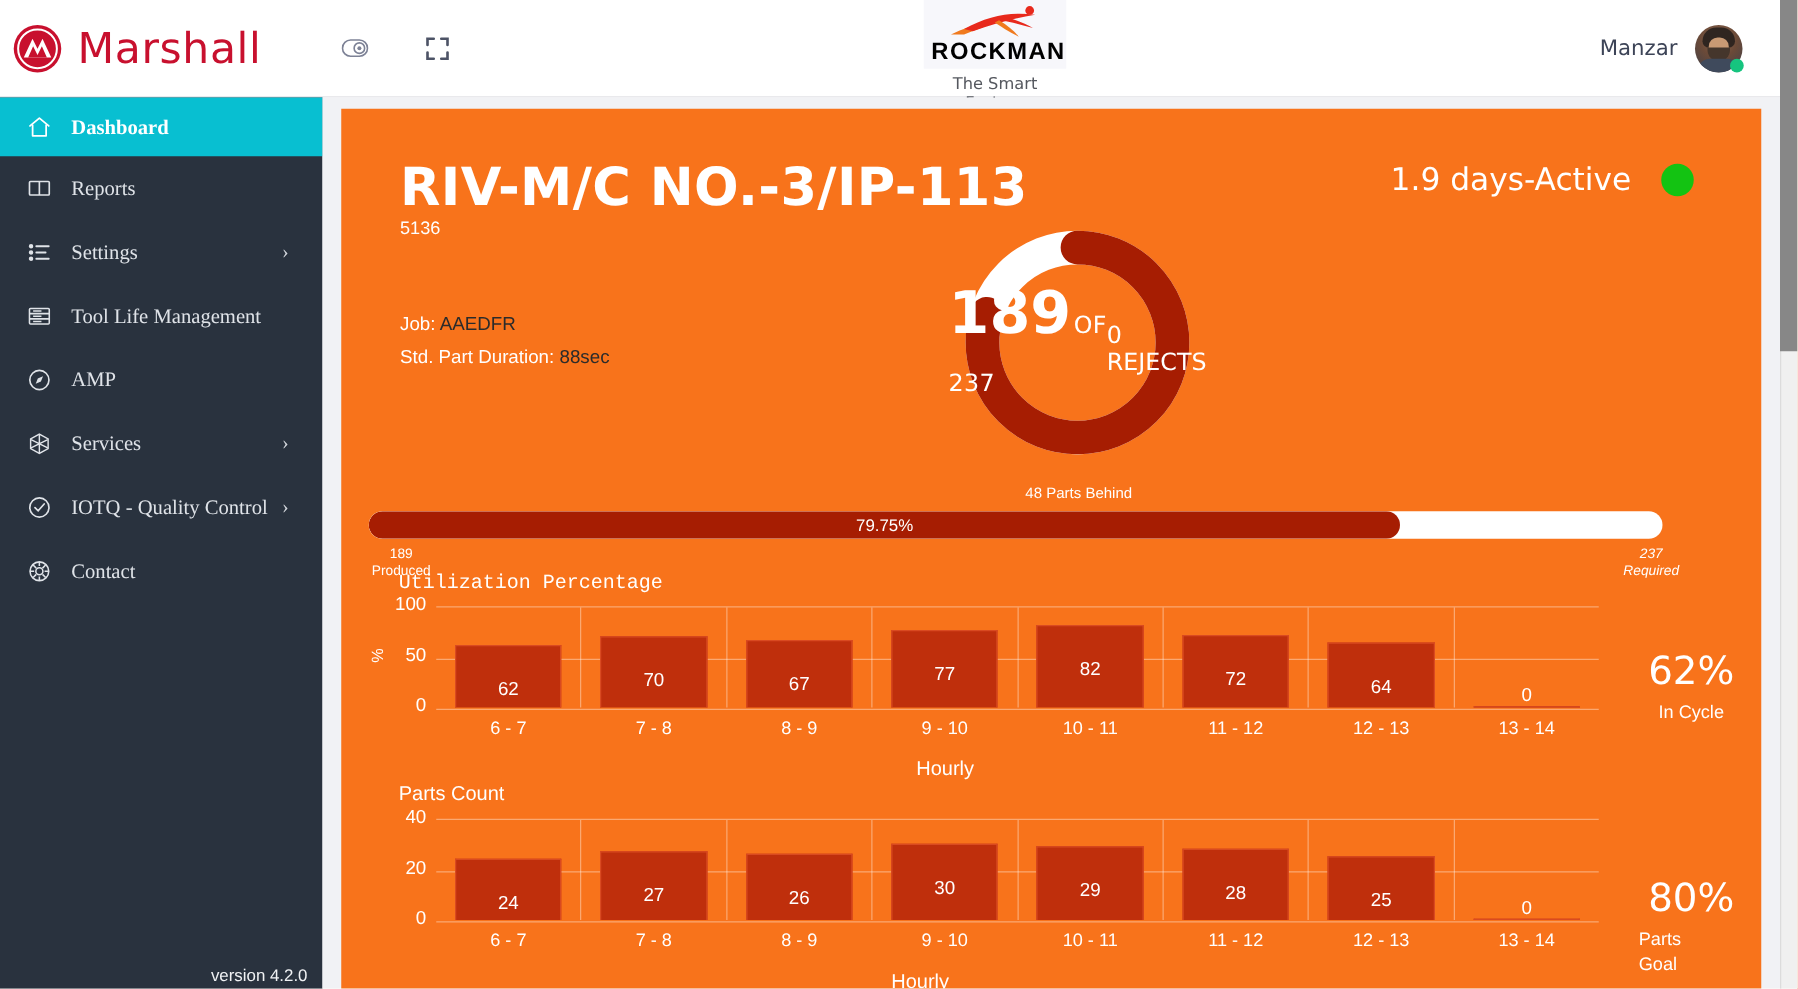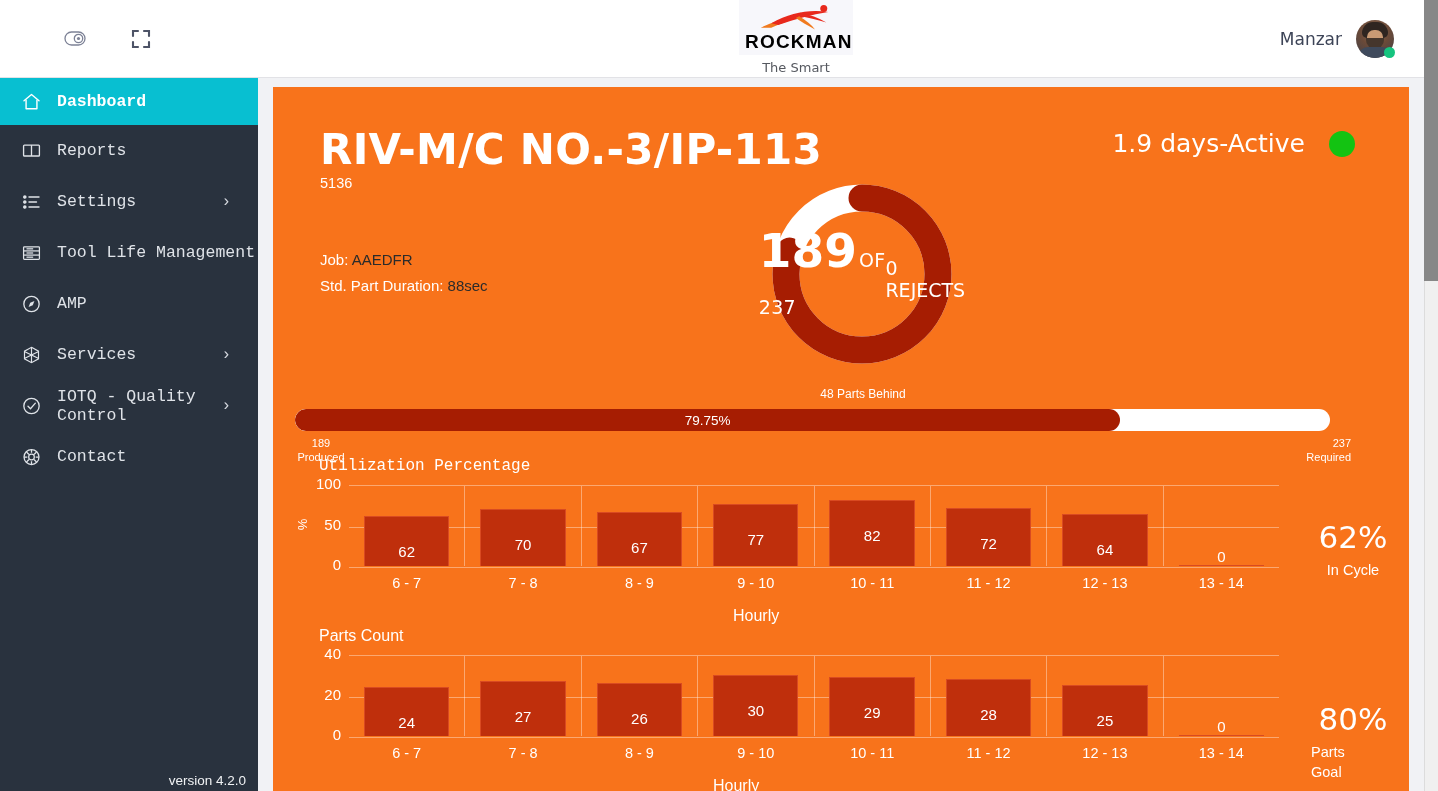--- a/index.html
+++ b/index.html
@@ -79,21 +79,21 @@
   }
 
   
   .sidebar {
     position:absolute; left:0; top:78px; width:258px; height:713px;
     background:#29323e;
   }
   .nav-item {
     display:flex; align-items:center; height:51px; padding-left:21px;
     color:#dfe3e8; font-size:16.5px; cursor:pointer; position:relative;
-    font-family:Liberation Mono, monospace;
+    font-family:Liberation Serif, serif;
   }
   .nav-item.active { background:#08bfd1; color:#ffffff; font-weight:bold; height:47px; }
   .nav-ico { width:26px; height:24px; flex:0 0 26px; display:flex; align-items:center; }
   .nav-label { margin-left:10px; }
   .nav-caret { position:absolute; right:27px; font-size:16px; color:#d4d8de; }
   .version {
     position:absolute; right:12px; bottom:3px; font-size:13.5px; color:#f0f2f4;
     font-family:"Liberation Sans", sans-serif;
   }
 
@@ -147,22 +147,22 @@
   
   .pbar {
     position:absolute; left:22px; top:322px; width:1035px; height:22px;
     background:#ffffff; border-radius:11px; overflow:hidden;
   }
   .pbar-fill { height:22px; background:#a61d02; border-radius:11px;
                display:flex; align-items:center; justify-content:center; }
   .pbar-pct { font-size:13.5px; color:#fff; font-family:"Liberation Sans", sans-serif; }
   .pb-left  { position:absolute; left:18px; top:349px; text-align:center; width:60px;
               font-size:11px; line-height:14px; font-family:"Liberation Sans", sans-serif; }
-  .pb-right { position:absolute; left:1018px; top:349px; text-align:right; width:60px;
-              font-size:11px; line-height:14px; font-family:"Liberation Sans", sans-serif; }
+  .pb-right { position:absolute; left:1018px; top:349px; text-align:center; width:60px;
+              font-size:11px; line-height:14px; font-family:"Liberation Sans", sans-serif;font-style:italic; }
 
   
   .chart-block { position:absolute; left:0; width:1136px; }
   .chart-title { position:absolute; font-size:16px; font-family:"Liberation Sans", sans-serif; }
   .chart-axis-y {
     position:absolute; font-size:13px; transform:rotate(-90deg);
     transform-origin:center; font-family:"Liberation Sans", sans-serif;
   }
   .plot { position:absolute; border-top:1px solid rgba(255,255,255,.38); }
   .ytick { position:absolute; right:0; font-size:15px; text-align:right; width:40px;
@@ -201,20 +201,29 @@
     position:absolute; right:0; top:0; width:14px; height:281px; background:#878787;
   }
 </style>
 </head>
 <body>
 
 <div id="app">
 
   <div class="topbar">
 
+    <div class="brand">
+      <svg class="brand-mark" viewBox="0 0 40 40">
+        <circle cx="20" cy="20" r="19" fill="#c8102e"></circle>
+        <circle cx="20" cy="20" r="15.5" fill="none" stroke="#ffffff" stroke-width="1.6"></circle>
+        <path d="M9 27 L16 12 L20 20 L24 12 L31 27 Z" fill="#ffffff"></path>
+        <path d="M12.5 27 L16.5 18 L20 25 L23.5 18 L27.5 27 Z" fill="#c8102e"></path>
+      </svg>
+      <span class="brand-text">Marshall</span>
+    </div>
 
     <div class="hdr-icon-btn icon-toggle">
       <svg width="22" height="15" viewBox="0 0 22 15">
         <rect x="1" y="1" width="20" height="13" rx="6.5" fill="none" stroke="#7d8296" stroke-width="1.3"></rect>
         <circle cx="14.5" cy="7.5" r="4.2" fill="none" stroke="#7d8296" stroke-width="1.3"></circle>
         <circle cx="14.5" cy="7.5" r="1.6" fill="#7d8296"></circle>
       </svg>
     </div>
 
     <div class="hdr-icon-btn icon-expand">

